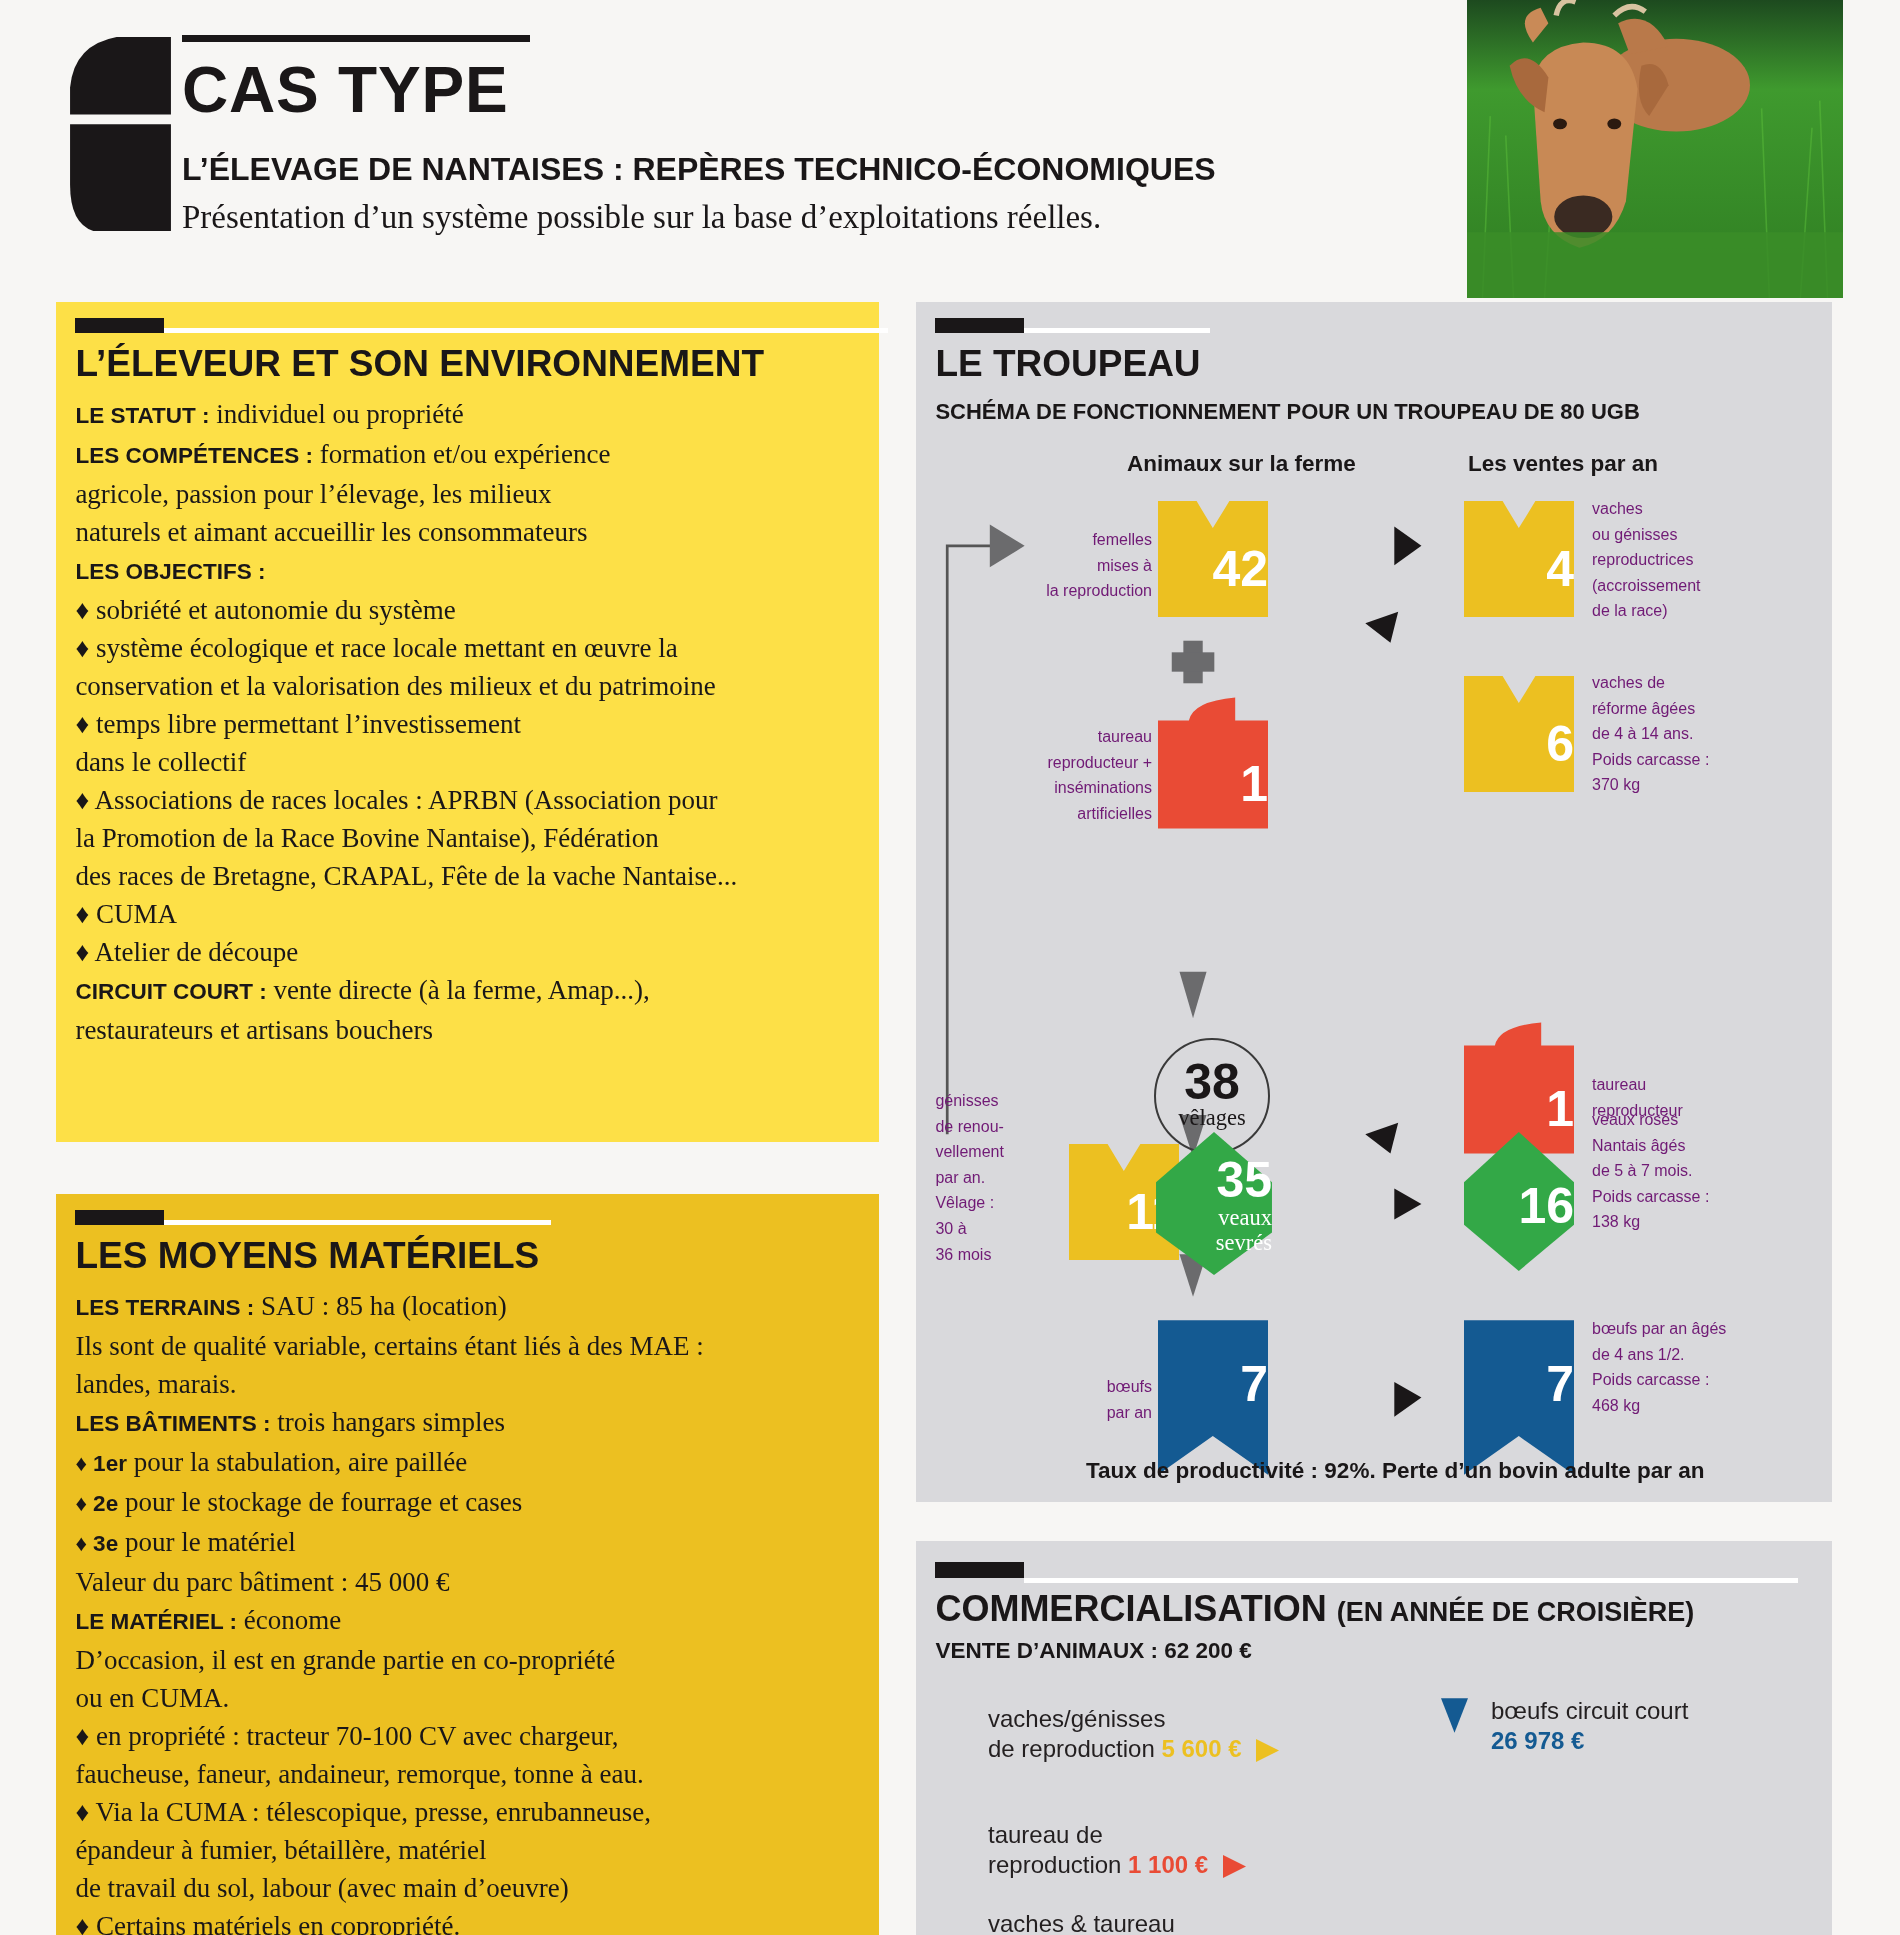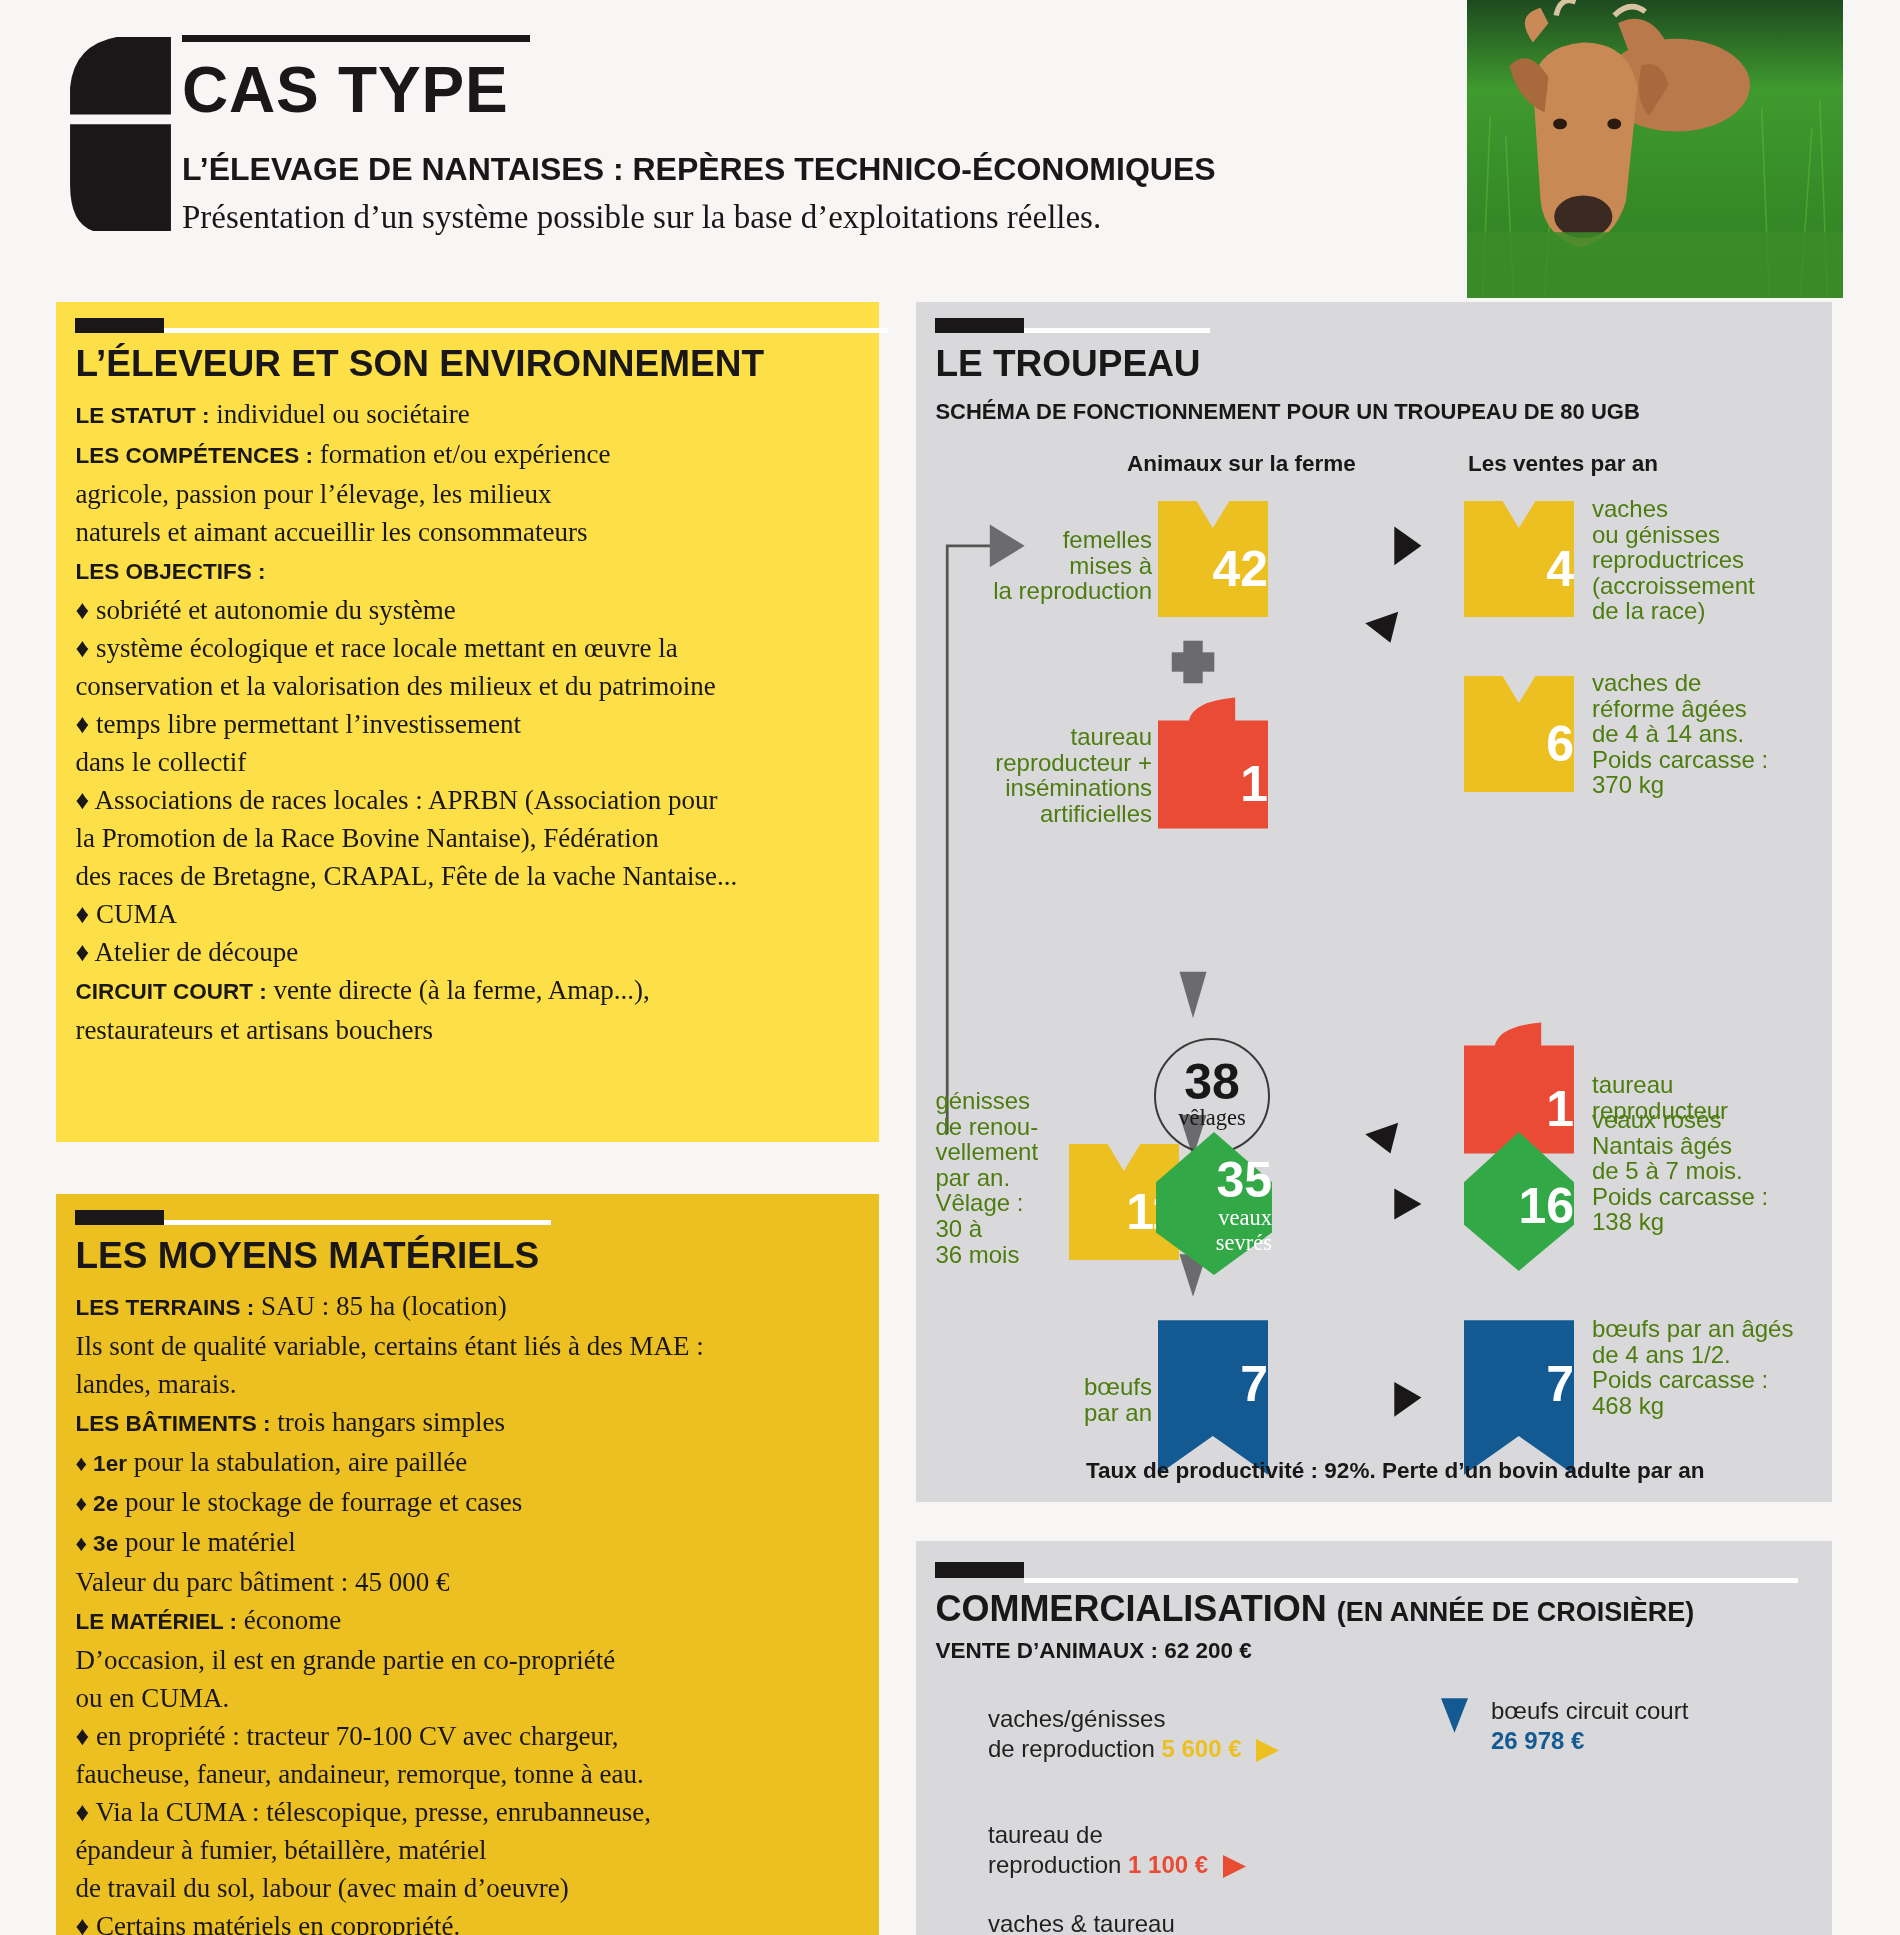--- a/index.html
+++ b/index.html
@@ -26,21 +26,21 @@
   .sec-line { position:absolute; left:108px; top:26px; height:4.6px; background:#fff; }
   .sec-title { position:absolute; left:19.4px; top:43px; font-size:37px; font-weight:bold; line-height:1; white-space:nowrap; }
 
   .body-text { position:absolute; left:19.4px; top:93px; right:15.5px; font-family:"Liberation Serif", serif; font-size:27px; line-height:38px; }
   .body-text .lbl { font-family:"Liberation Sans", sans-serif; font-weight:bold; font-size:22.5px; }
   .body-text .line { display:block; white-space:nowrap; }
 
   
   .t-sub { position:absolute; font-weight:bold; font-size:22px; white-space:nowrap; }
   .t-col { position:absolute; font-weight:bold; font-size:22.5px; white-space:nowrap; }
-  .tlabel { position:absolute; font-size:24px; line-height:25.6px; color:#4d7c0f; }
+  .tlabel { position:absolute; font-size:16px; line-height:25.6px; color:#701a75; }
   .tlabel.right { text-align:right; }
   .badge { position:absolute; width:110px; color:#fff; font-weight:bold; font-size:50px; text-align:right; }
   .badge svg { position:absolute; left:0; top:0; }
   .badge span { position:relative; display:block; }
   .footnote { position:absolute; font-weight:bold; font-size:22.5px; white-space:nowrap; }
 
   
   .c-label { position:absolute; font-size:24px; line-height:30px; white-space:nowrap; color:#231f20; }
   .c-val { font-weight:bold; }
   .c-heading { position:absolute; font-weight:bold; font-size:22.5px; white-space:nowrap; }
@@ -85,21 +85,21 @@
   <ellipse cx="380" cy="320" rx="18" ry="14" fill="#2b1a10"></ellipse>
   <ellipse cx="300" cy="560" rx="75" ry="55" fill="#3a2a22"></ellipse>
   <rect x="0" y="600" width="970" height="170" fill="#3b8d28" opacity="0.85"></rect>
 </svg>
 
 <section id="panel-eleveur" class="panel">
   <div class="sec-bar"></div>
   <div class="sec-line" style="width:724px;"></div>
   <h2 class="sec-title" style="margin:0;">L’ÉLEVEUR ET SON ENVIRONNEMENT</h2>
   <div class="body-text" id="eleveur-body">
-      <span class="line"><span class="lbl">LE STATUT :</span><span> individuel ou sociétaire</span></span>
+      <span class="line"><span class="lbl">LE STATUT :</span><span> individuel ou propriété</span></span>
       <span class="line"><span class="lbl">LES COMPÉTENCES :</span><span> formation et/ou expérience</span></span>
       <span class="line"><span>agricole, passion pour l’élevage, les milieux</span></span>
       <span class="line"><span>naturels et aimant accueillir les consommateurs</span></span>
       <span class="line"><span class="lbl">LES OBJECTIFS :</span><span></span></span>
       <span class="line"><span>♦ sobriété et autonomie du système</span></span>
       <span class="line"><span>♦ système écologique et race locale mettant en œuvre la</span></span>
       <span class="line"><span>conservation et la valorisation des milieux et du patrimoine</span></span>
       <span class="line"><span>♦ temps libre permettant l’investissement</span></span>
       <span class="line"><span>dans le collectif</span></span>
       <span class="line"><span>♦ Associations de races locales : APRBN (Association pour</span></span>

